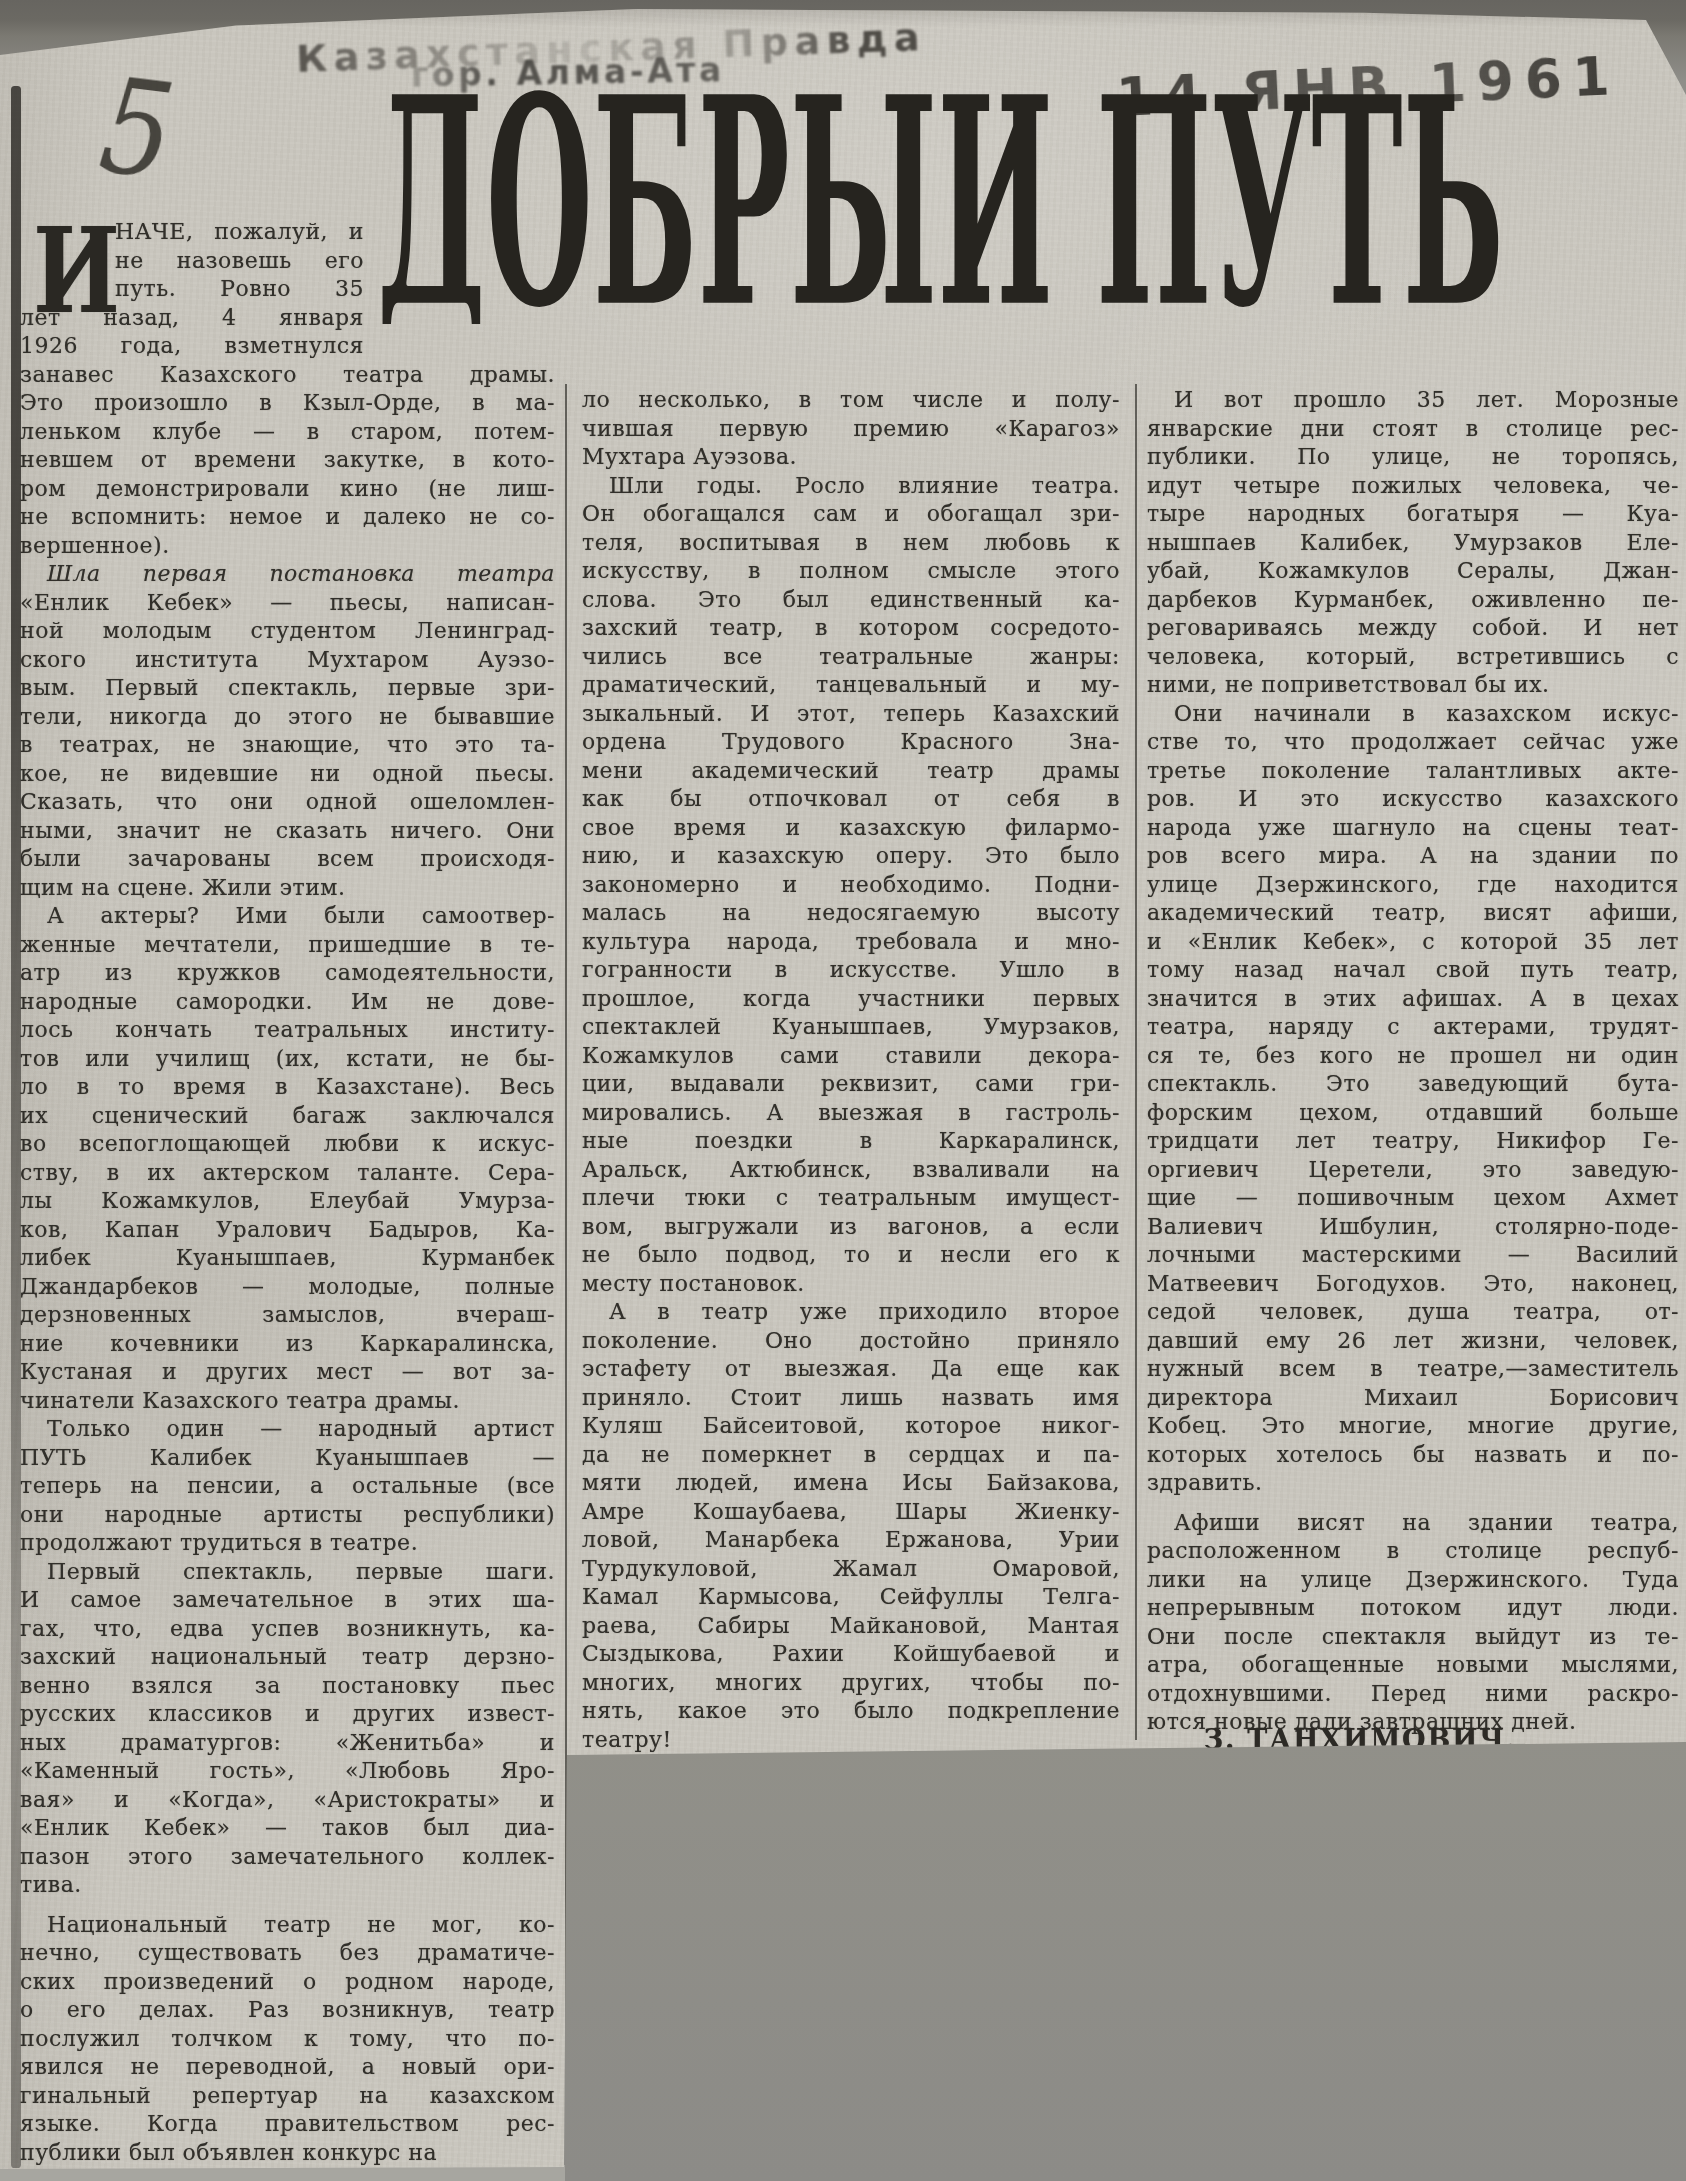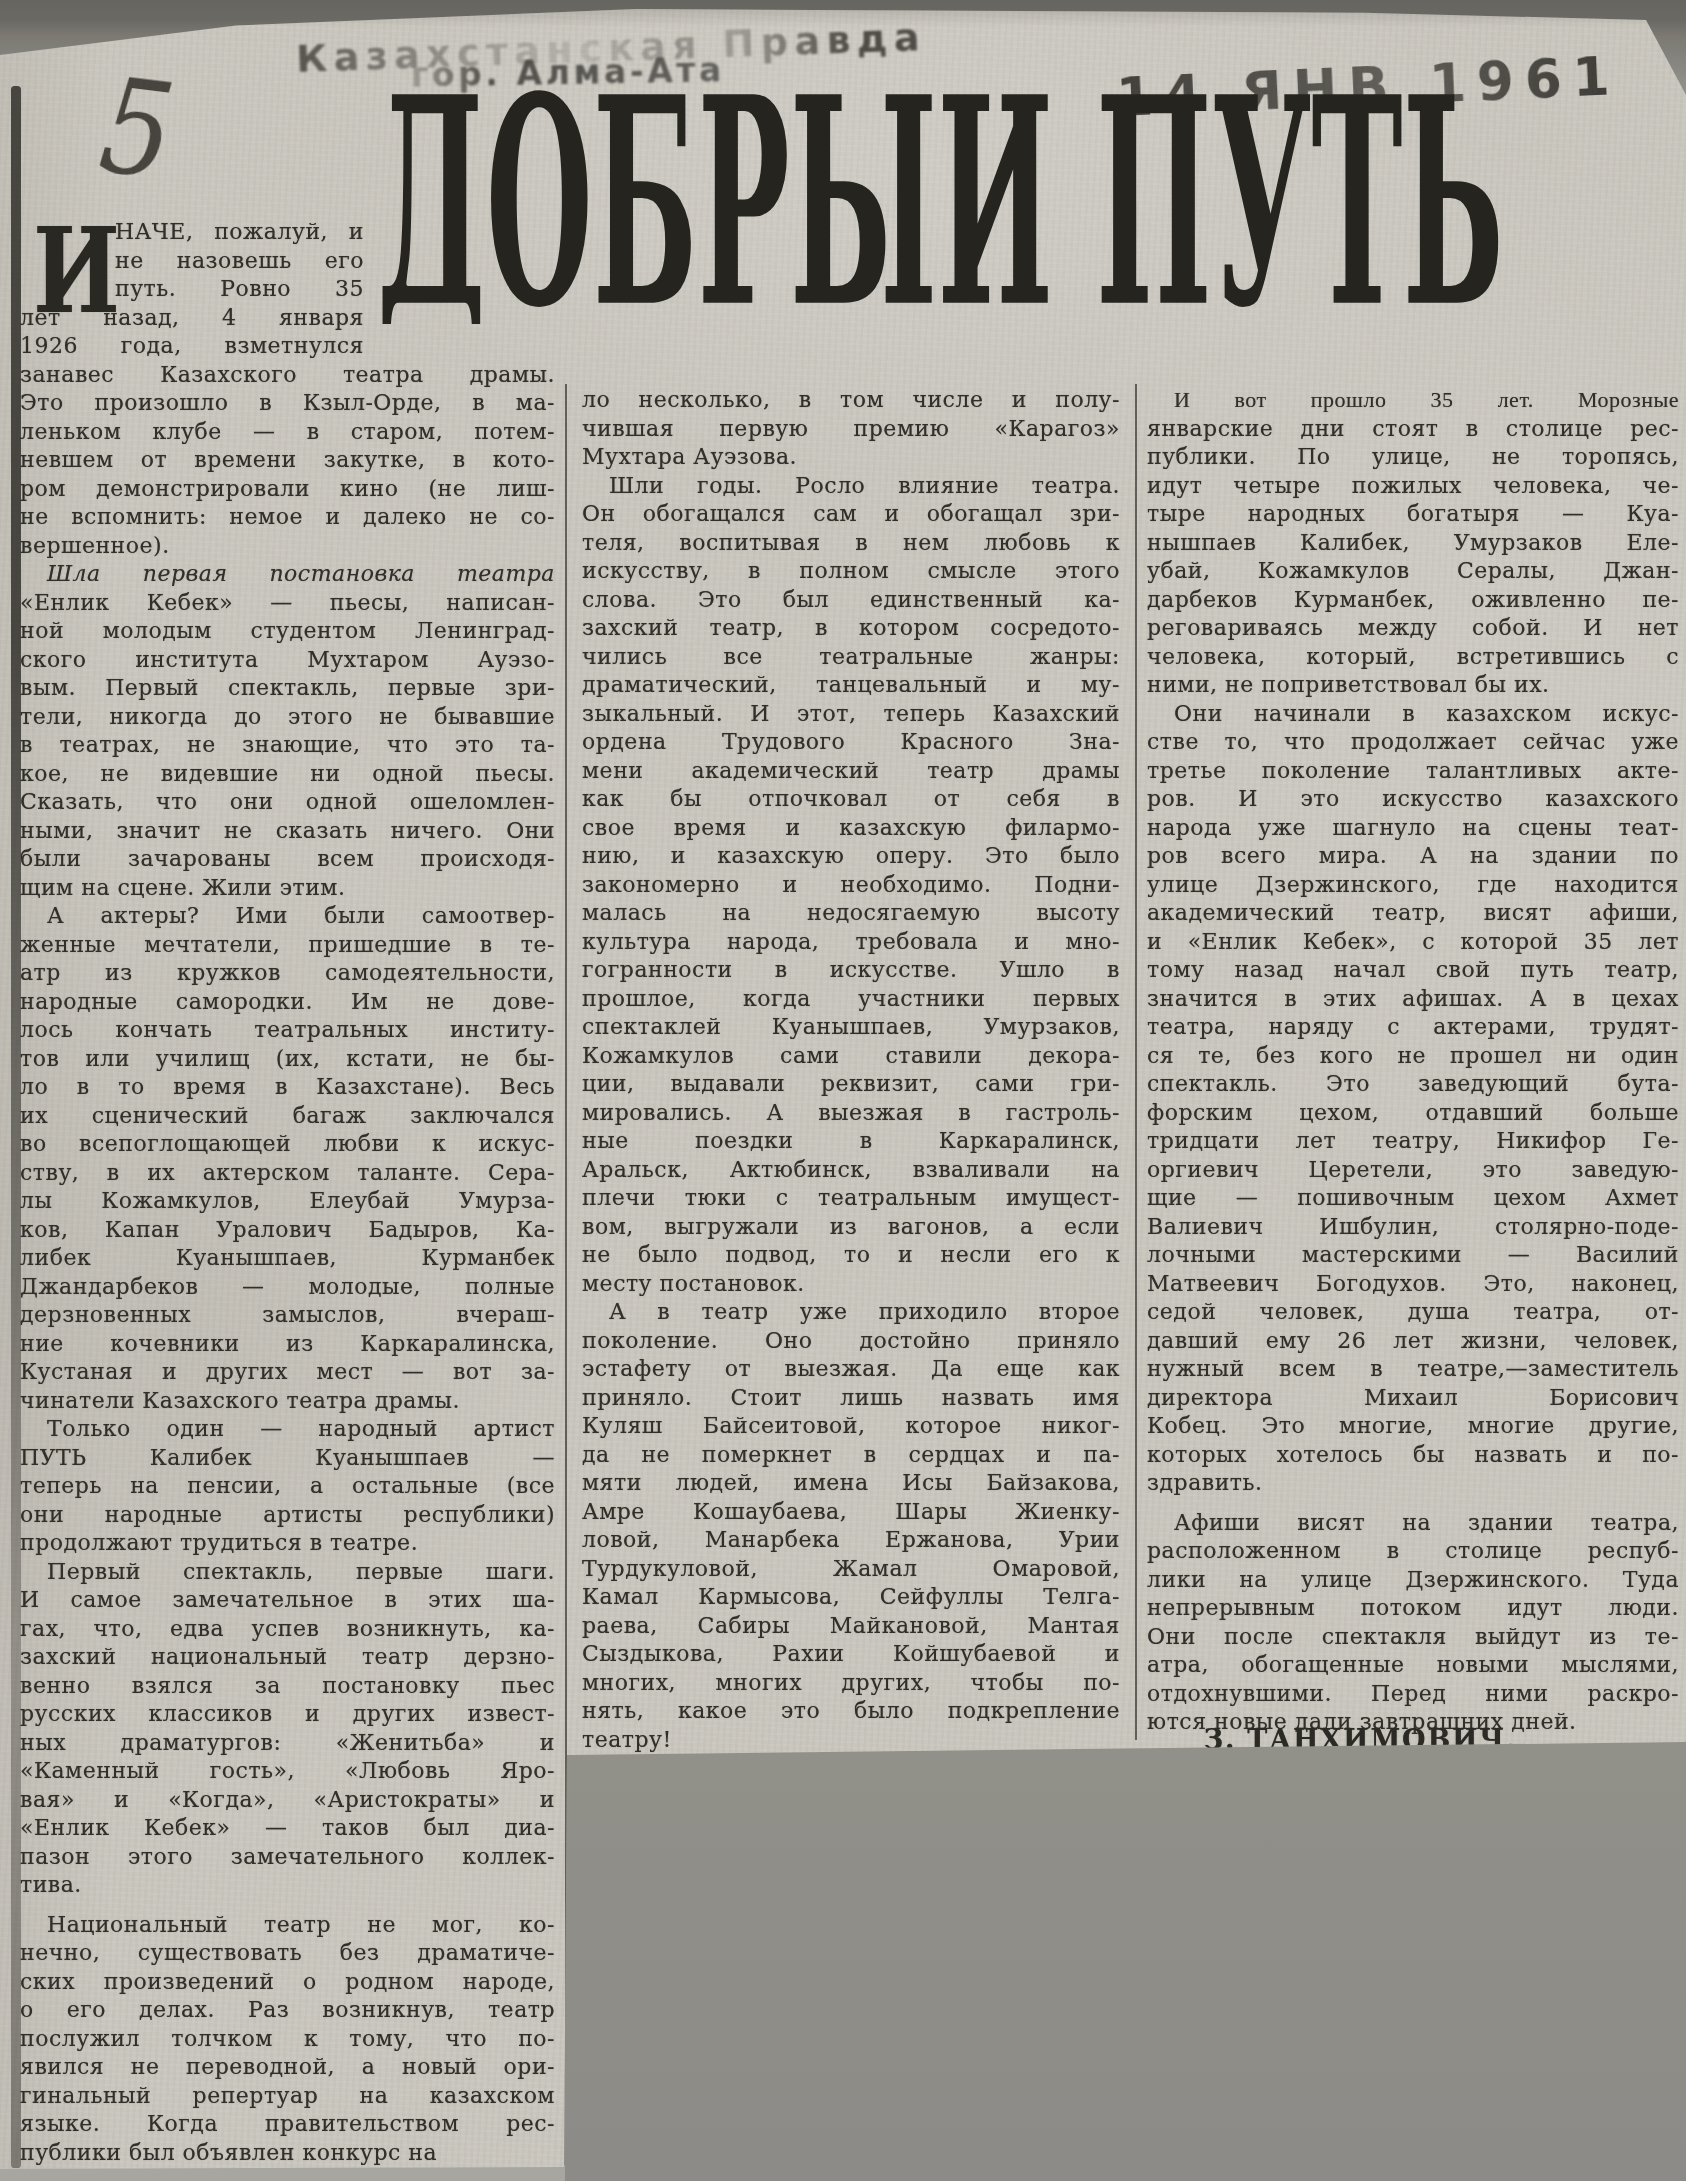--- a/index.html
+++ b/index.html
@@ -238,21 +238,21 @@
           <div class="tl">Камал Кармысова, Сейфуллы Телга-</div>
           <div class="tl">раева, Сабиры Майкановой, Мантая</div>
           <div class="tl">Сыздыкова, Рахии Койшубаевой и</div>
           <div class="tl">многих, многих других, чтобы по-</div>
           <div class="tl">нять, какое это было подкрепление</div>
           <div class="tl tl-end">театру!</div>
         </div>
       </div>
     <div class="col col3" id="col3">
         <div>
-          <div class="tl" style="padding-left: 27px; font-family: Liberation Serif, serif;">И вот прошло 35 лет. Морозные</div>
+          <div class="tl" style="padding-left: 27px;">И вот прошло 35 лет. Морозные</div>
           <div class="tl">январские дни стоят в столице рес-</div>
           <div class="tl">публики. По улице, не торопясь,</div>
           <div class="tl">идут четыре пожилых человека, че-</div>
           <div class="tl">тыре народных богатыря — Куа-</div>
           <div class="tl">нышпаев Калибек, Умурзаков Еле-</div>
           <div class="tl">убай, Кожамкулов Сералы, Джан-</div>
           <div class="tl">дарбеков Курманбек, оживленно пе-</div>
           <div class="tl">реговариваясь между собой. И нет</div>
           <div class="tl">человека, который, встретившись с</div>
           <div class="tl tl-end">ними, не поприветствовал бы их.</div>

